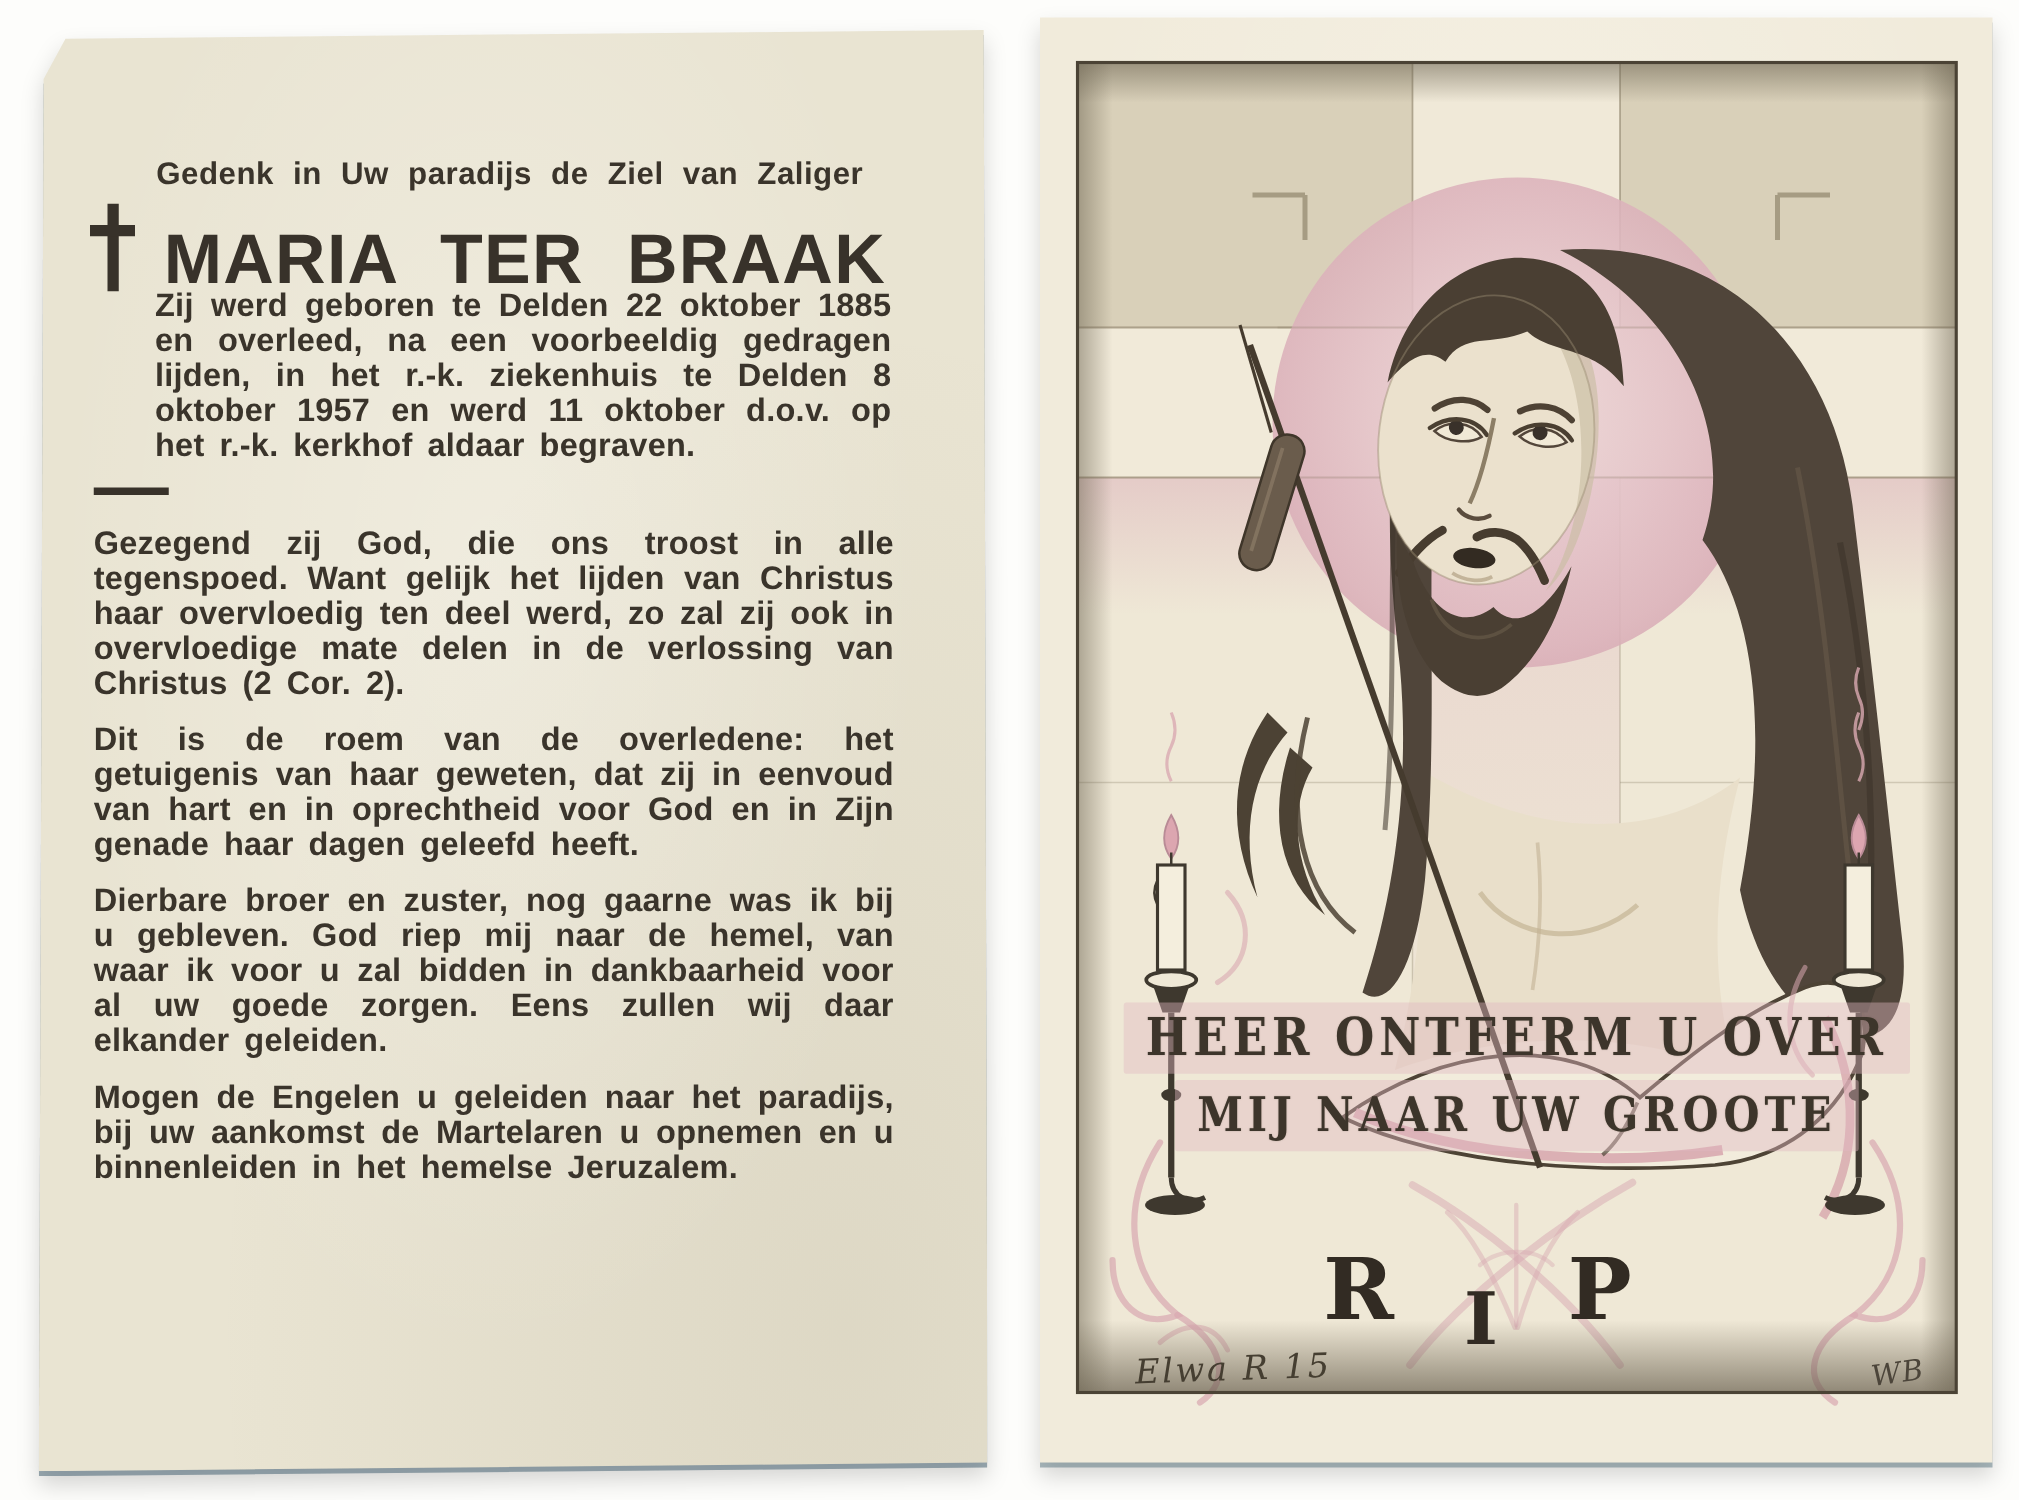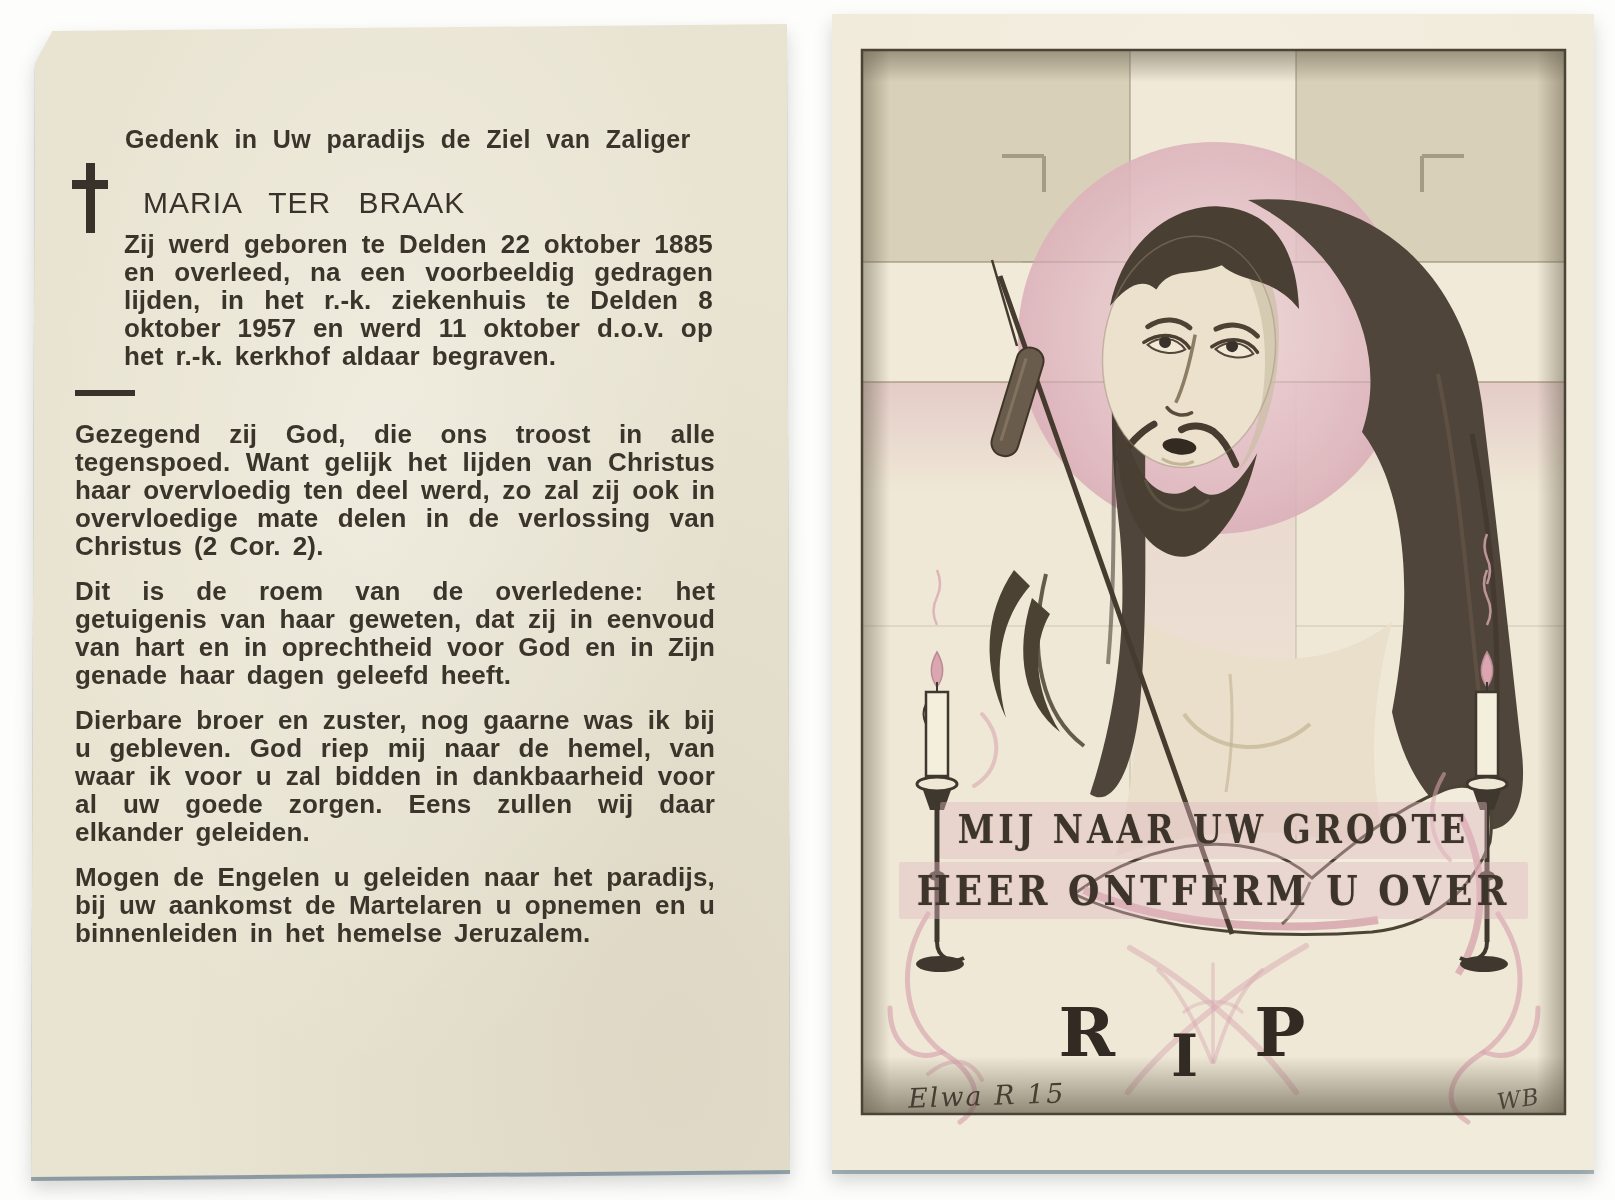--- a/index.html
+++ b/index.html
@@ -35,22 +35,22 @@
   
   .intro{
     position:absolute;left:97px;top:101px;width:630px;
     font-size:25px;font-weight:bold;color:#3a342b;
     letter-spacing:.4px;word-spacing:8px;white-space:nowrap;
   }
   .cross{position:absolute;left:44px;top:139px;width:36px;height:70px;}
   .cross .v{position:absolute;left:14px;top:0;width:9px;height:70px;background:#38322a;}
   .cross .h{position:absolute;left:0;top:17px;width:36px;height:9px;background:#38322a;}
   .name{
-    position:absolute;left:99px;top:146px;margin:16px;
-    font-size:30px;font-weight:normal;color:#38322a;
+    position:absolute;left:99px;top:146px;margin:4px;
+    font-size:56px;font-weight:bold;color:#38322a;
     letter-spacing:1px;word-spacing:18px;white-space:nowrap;
   }
   .text-col{
     position:absolute;left:47px;top:206px;width:640px;
     font-size:26px;font-weight:bold;color:#3a342b;line-height:28px;
     letter-spacing:.2px;word-spacing:4.5px;
   }
   .text-col p{margin:0 0 17px 0;text-align:justify;}
   .text-col p.indented{margin-left:49px;width:589px;}
   .divider{width:60px;height:6px;background:#38322a;margin:20px 0 24px 0;}
@@ -291,26 +291,26 @@
       <g>
         <rect x="30" y="36" width="703" height="32" fill="url(#vTop)"></rect>
         <rect x="30" y="1042" width="703" height="58" fill="url(#vBot)"></rect>
         <rect x="30" y="36" width="28" height="1064" fill="url(#vLeft)"></rect>
         <rect x="705" y="36" width="28" height="1064" fill="url(#vRight)"></rect>
         <rect x="30" y="36" width="703" height="1064" fill="none" stroke="#4b4335" stroke-width="2.5"></rect>
       </g>
     </svg>
 
     <div class="prayer">
+      <div class="pline pline-1">
+        <span>HEER ONTFERM U OVER</span>
+      </div>
       <div class="pline pline-2">
         <span>MIJ NAAR UW GROOTE</span>
       </div>
-      <div class="pline pline-1">
-        <span>HEER ONTFERM U OVER</span>
-      </div>
     </div>
 
     <div class="rip">
       <span class="ltr">R</span><span class="ltr low">I</span><span class="ltr">P</span>
     </div>
 
     <div class="sig-left">Elwa R 15</div>
     <div class="sig-right">WB</div>
   </div>
 

